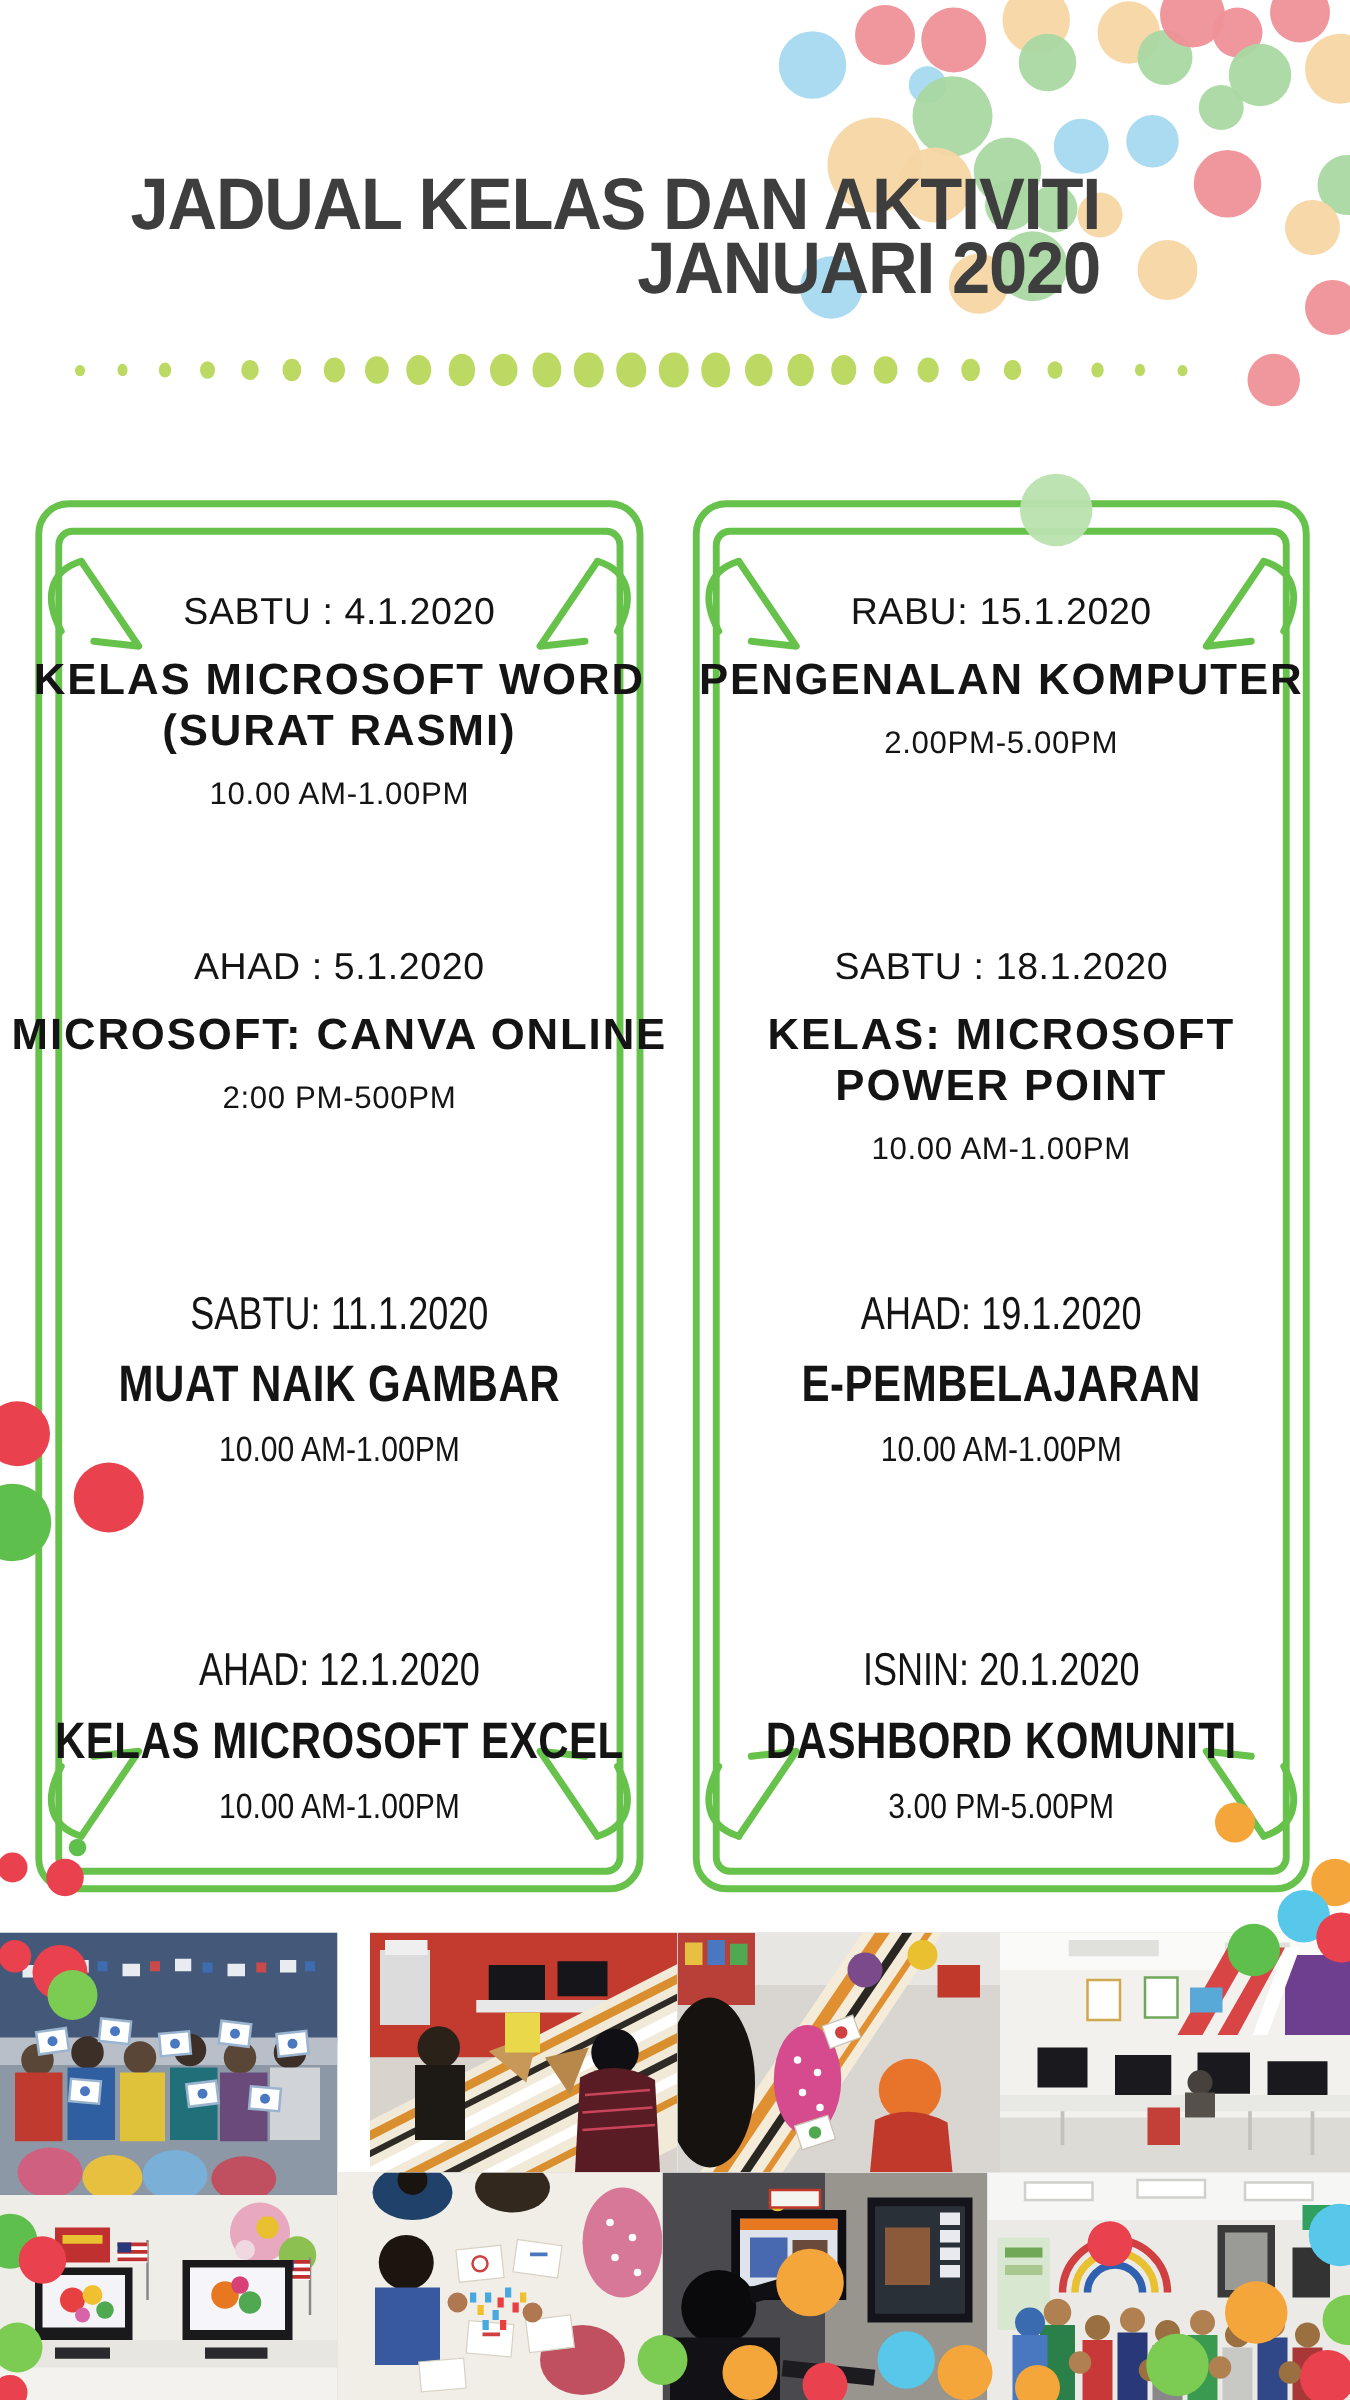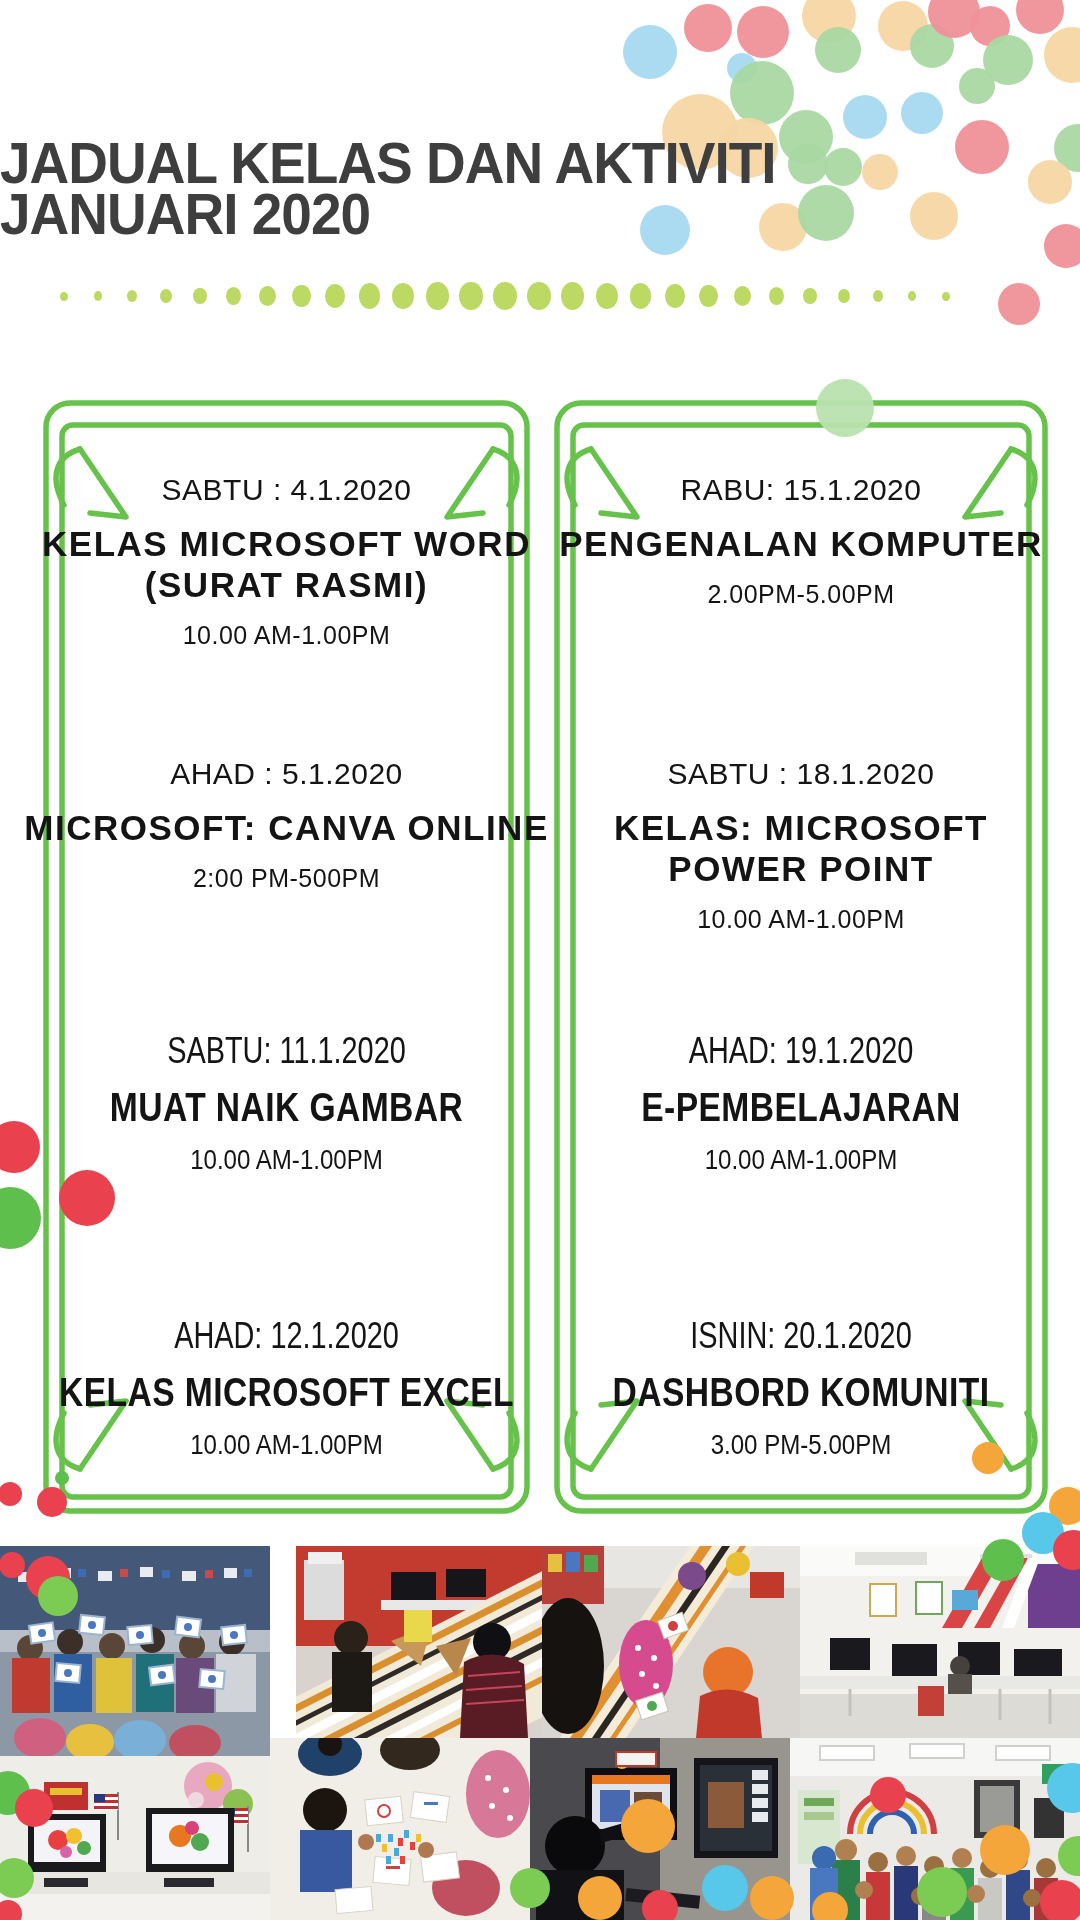--- a/index.html
+++ b/index.html
@@ -1,31 +1,31 @@
 <!DOCTYPE html>
 <html><head>
 <meta charset="utf-8">
 <style>
   html,body{margin:0;padding:0;background:#777;}
   .page{position:relative;width:1080px;height:1920px;background:#ffffff;overflow:hidden;
         font-family:"Liberation Sans",sans-serif;margin:0 auto;}
   
-  .title{position:absolute;left:0;top:138px;width:880px;text-align:left;z-index:6;
+  .title{position:absolute;left:0;top:138px;width:880px;text-align:right;z-index:6;
          color:#3e3e3e;font-weight:bold;letter-spacing:-1px;}
   .title .l1{font-size:55px;line-height:50px;transform:scaleY(1.06);}
   .title .l2{font-size:55px;line-height:52px;transform:scaleY(1.06);}
   
   .dots{position:absolute;left:0;top:270px;width:1080px;height:60px;z-index:2;}
   .dots span{position:absolute;border-radius:50%;}
   
   .confetti{position:absolute;inset:0;z-index:5;pointer-events:none;}
   .confetti span{position:absolute;border-radius:50%;}
   
   .box{position:absolute;top:385px;height:1148px;z-index:2;}
-  .box-left{left:34px;width:505px;}
+  .box-left{left:19px;width:505px;}
   .box-right{left:545px;width:512px;}
   .frame{position:absolute;inset:0;width:100%;height:100%;}
   .entry{position:absolute;left:-30px;right:-30px;text-align:center;color:#141414;z-index:3;}
   .entry-day{font-size:30px;letter-spacing:.5px;margin-bottom:17px;font-weight:400;}
   .entry-name{font-size:35px;font-weight:bold;letter-spacing:1.5px;line-height:1.17;
               margin-bottom:15px;white-space:pre-line;}
   .entry-time{font-size:25px;letter-spacing:.5px;}
   
   .cond .entry-day{font-size:37px;transform:scaleX(.78);letter-spacing:0;margin-bottom:12px;}
   .cond .entry-name{font-size:41px;transform:scaleX(.82);letter-spacing:.5px;margin-bottom:12px;}

